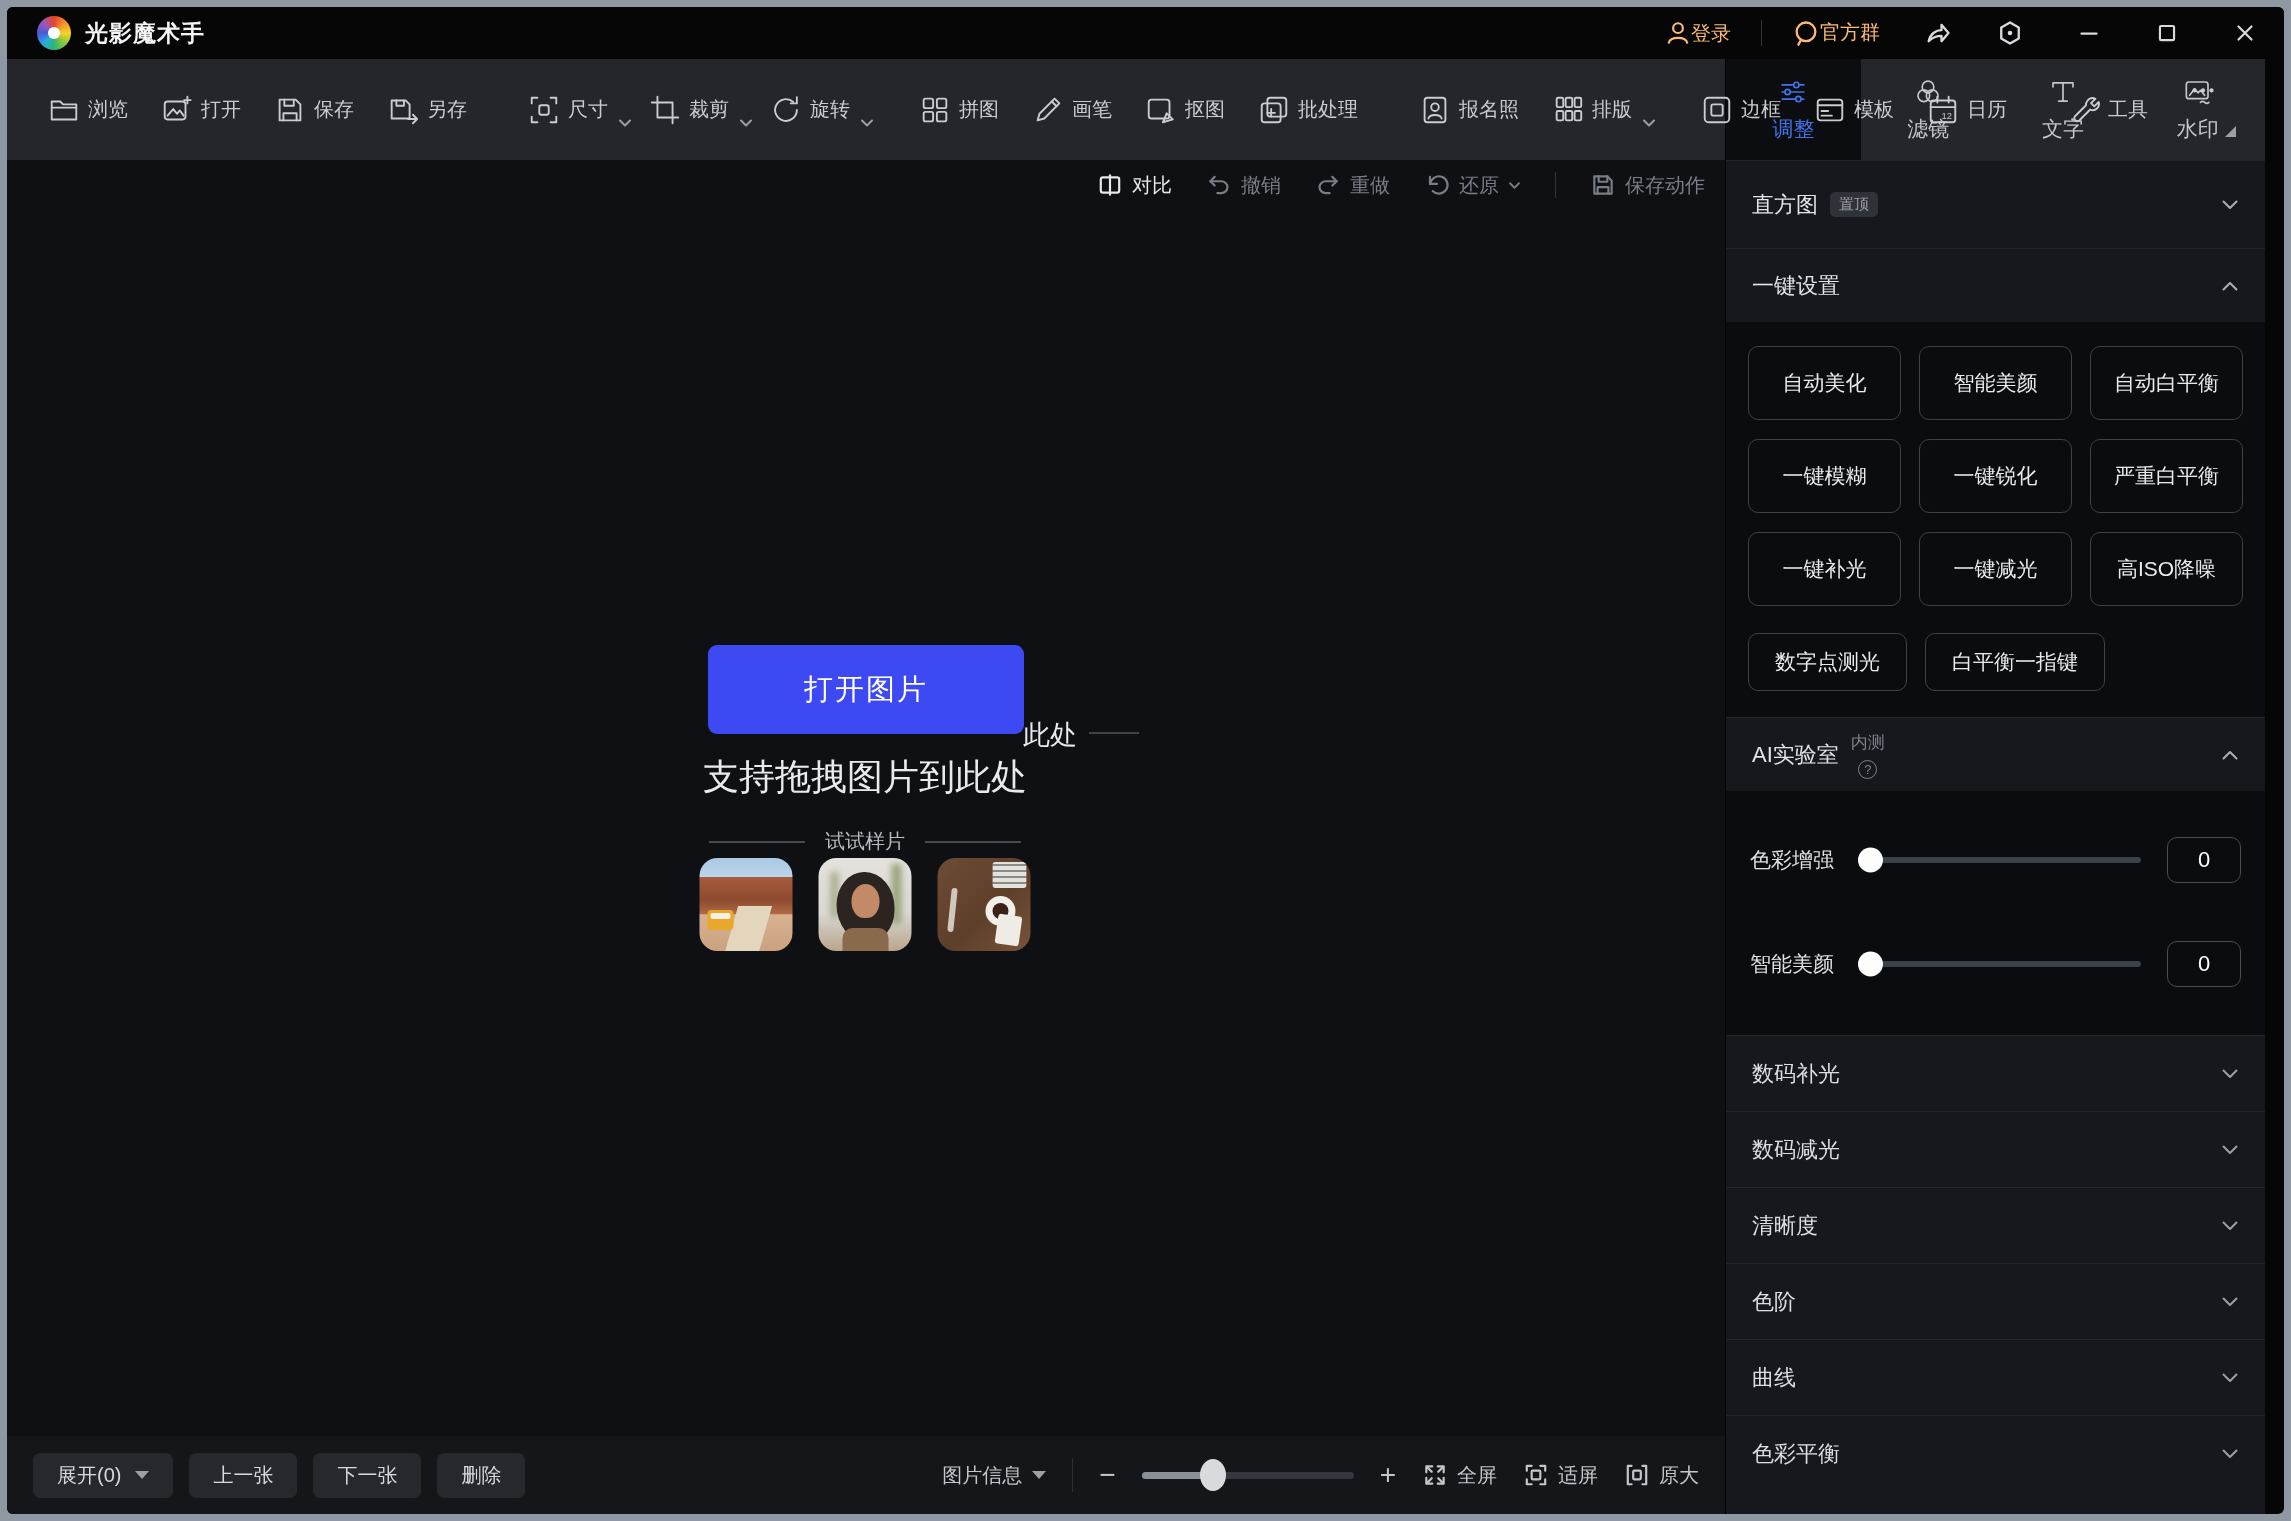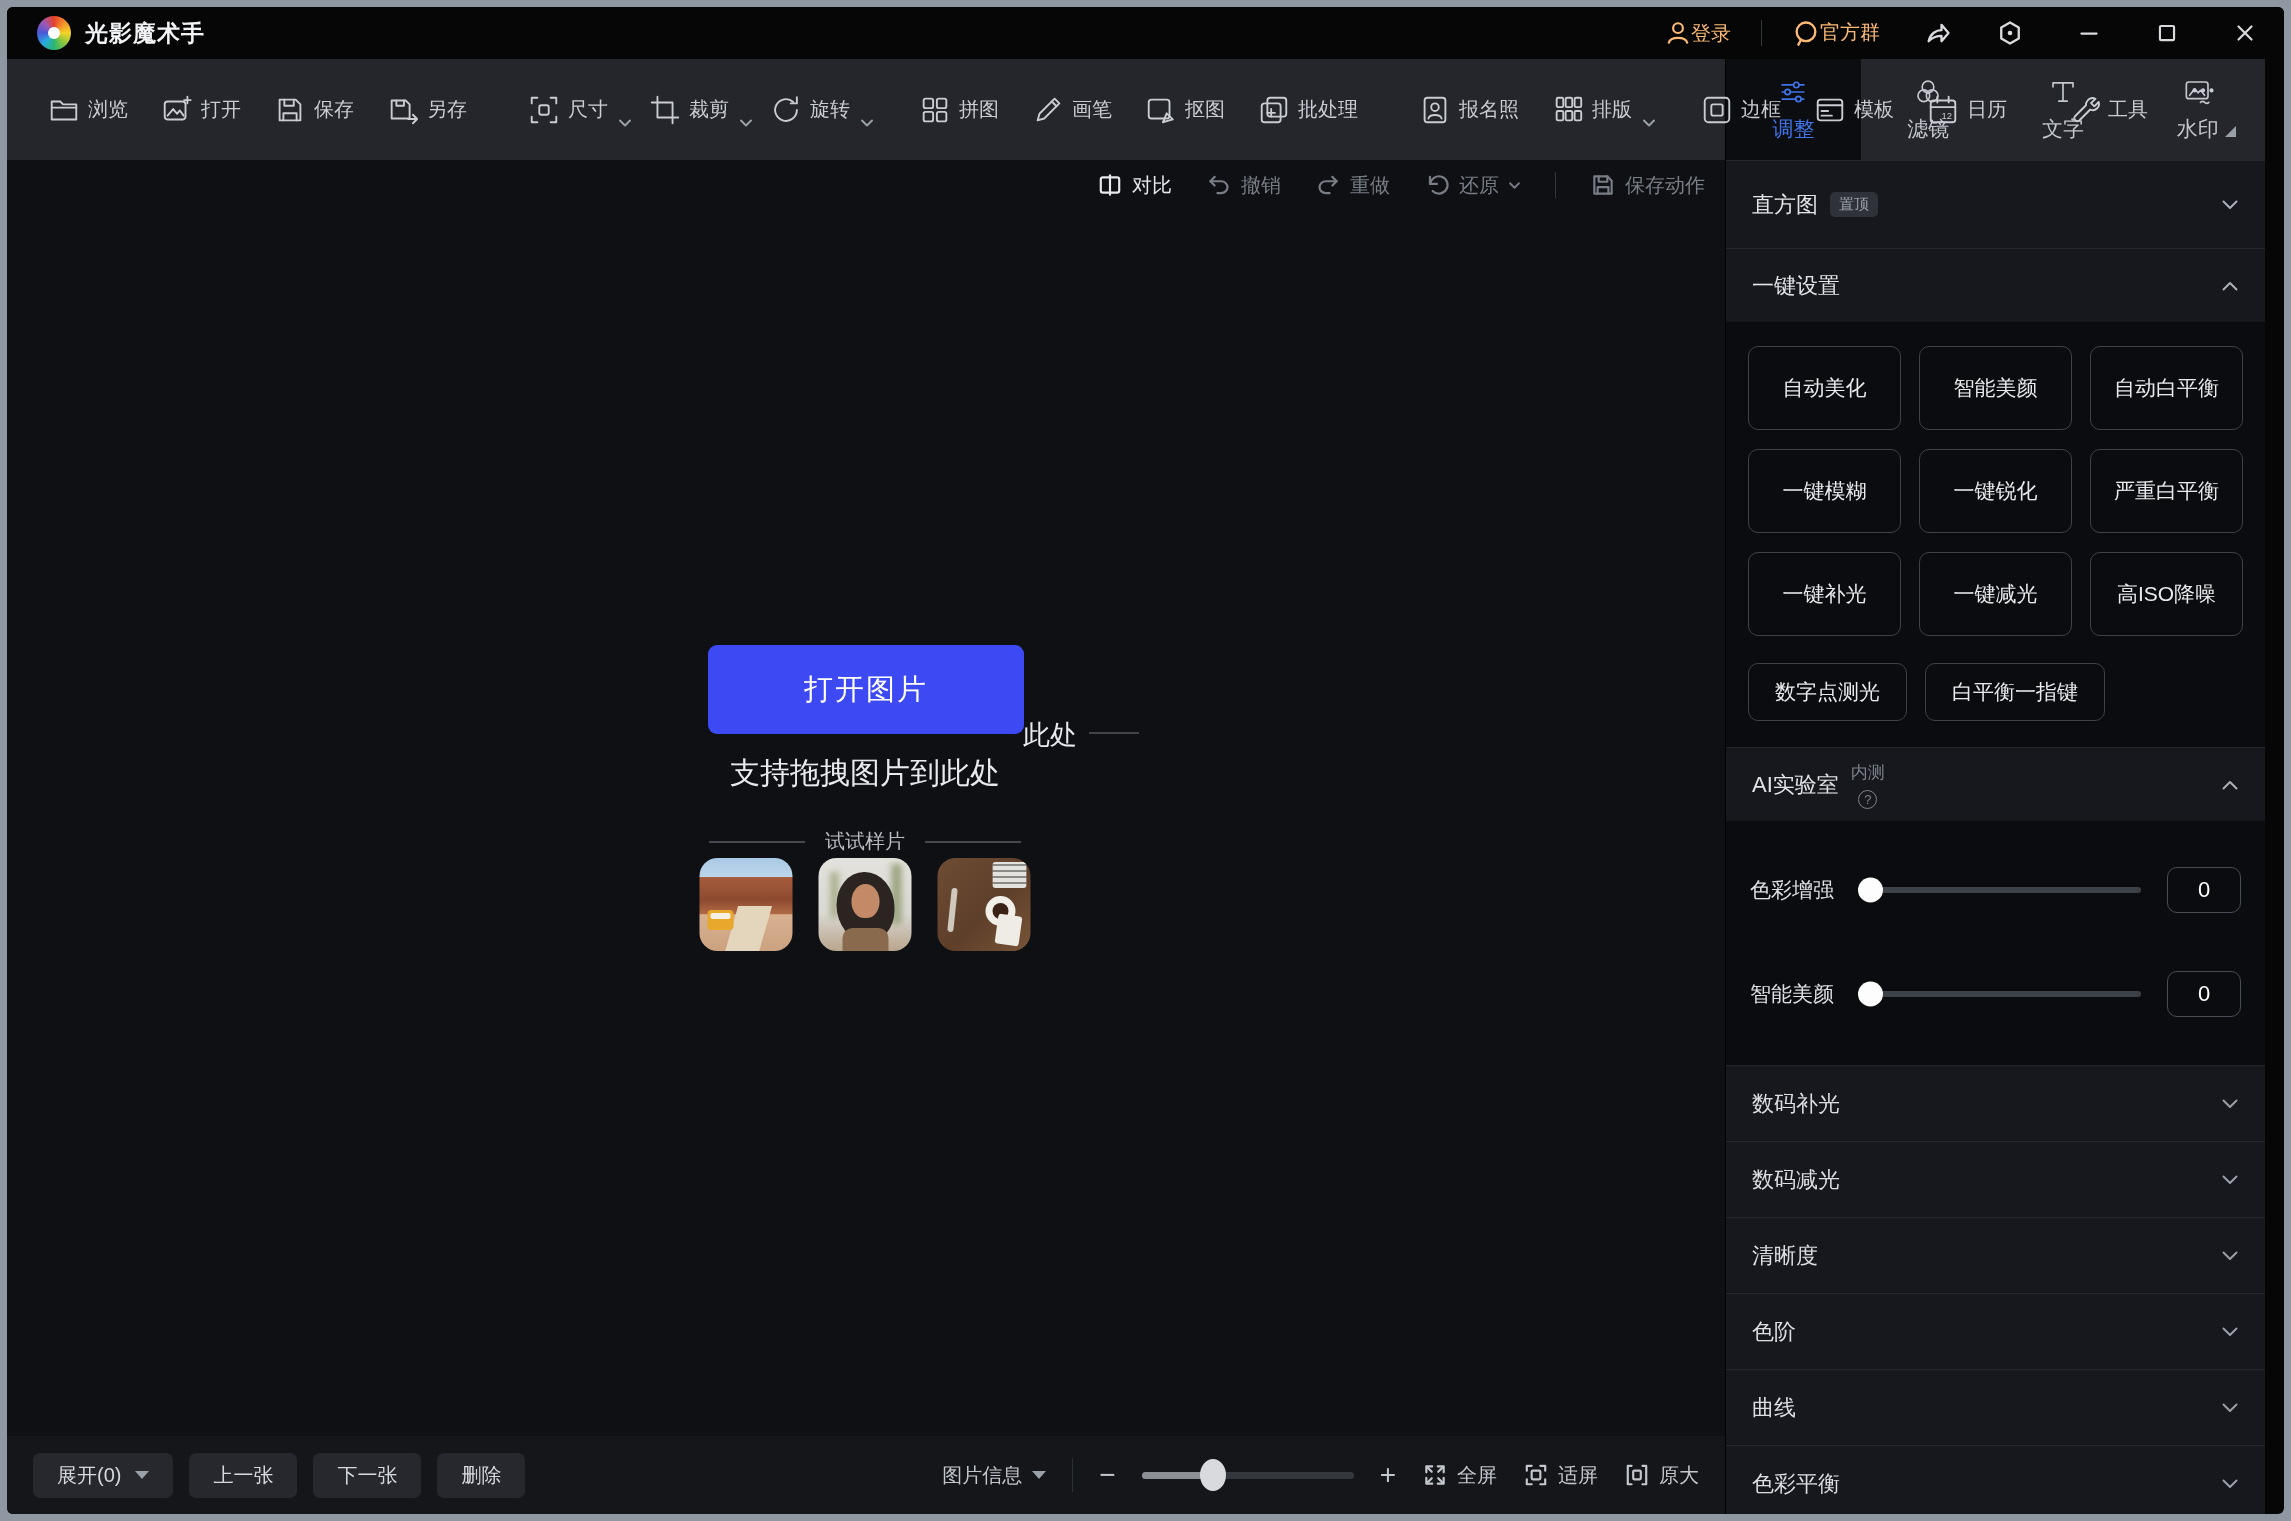--- a/index.html
+++ b/index.html
@@ -43,21 +43,21 @@
   .psec-head { height:88px; display:flex; align-items:center; padding:0 26px; background:#17181d; border-top:1px solid #23262b; flex:0 0 auto; }
   .psec-head:first-of-type { border-top:none; }
   .psec-title { color:#e2e4e7; font-size:22px; font-weight:500; display:flex; align-items:center; gap:12px; }
   .badge { background:#2f3238; color:#9aa0a8; font-size:15px; padding:3px 9px; border-radius:5px; font-weight:normal; }
   .beta { color:#7c828a; font-size:17px; font-weight:normal; display:flex; align-items:center; gap:6px;flex-direction:column; }
   .qmark { width:19px; height:19px; border:1.5px solid #7c828a; border-radius:50%; font-size:13px; display:flex; align-items:center; justify-content:center; }
   .head-chev { margin-left:auto; color:#aab0b7; }
   .head-sm { height:74px; }
   .pcontent { background:#0b0c0f; padding:24px 22px 26px 22px; flex:0 0 auto; }
   .btn-grid { display:grid; grid-template-columns:repeat(3,1fr); gap:19px 18px; }
-  .pbtn { height:84px; border:1.5px solid #3e4148; border-radius:10px; background:transparent; color:#e8eaec;
+  .pbtn { height:74px; border:1.5px solid #3e4148; border-radius:10px; background:transparent; color:#e8eaec;
           font-size:21px; display:flex; align-items:center; justify-content:center; white-space:nowrap;
           font-family:"Liberation Sans","DejaVu Sans",sans-serif; }
   .extra-row { display:flex; gap:18px; margin-top:27px; }
   .pbtn.small { height:58px; padding:0 26px; }
   .slider-row { display:flex; align-items:center; gap:18px; padding:22px 2px; }
   .slider-row + .slider-row { margin-top:14px; }
   .slabel { color:#dfe1e5; font-size:21px; white-space:nowrap; }
   .strack { flex:1; height:6px; background:#3c4047; border-radius:3px; position:relative; margin:0 8px; }
   .sthumb { position:absolute; left:-2px; top:50%; transform:translateY(-50%); width:25px; height:25px; border-radius:50%; background:#fdfdfd; }
   .svalbox { width:74px; height:46px; border:1.5px solid #484c54; border-radius:10px; color:#fff; font-size:22px;
@@ -69,21 +69,21 @@
   .canvas { flex:1; background:#0f1013; position:relative; min-height:0; }
   .sec-bar { position:absolute; top:0; left:0; right:20px; height:50px; display:flex; align-items:center; justify-content:flex-end; gap:34px; }
   .sec-item { display:flex; align-items:center; gap:9px; font-size:20px; color:#787d86; }
   .sec-item.bright { color:#e6e8ec; }
   .sec-div { width:1px; height:26px; background:#33363c; }
   .open-btn { position:absolute; left:701px; top:485px; width:316px; height:89px; background:#3d4af3; border:none;
               border-radius:9px; color:#fff; font-size:29px; font-weight:500; letter-spacing:2px; z-index:2;
               font-family:"Liberation Sans","DejaVu Sans",sans-serif; }
   .artifact-text { position:absolute; left:1016px; top:557px; color:#e8eaed; font-size:27px; z-index:1; white-space:nowrap; }
   .artifact-line { position:absolute; left:1082px; top:572px; width:50px; height:2px; background:#3f434a; }
-  .drag-hint { position:absolute; left:858px; top:593px; transform:translateX(-50%); color:#e8eaed; font-size:30px; white-space:nowrap; }
+  .drag-hint { position:absolute; left:858px; top:593px; transform:translateX(-50%); color:#e8eaed; font-size:36px; white-space:nowrap; }
   .samples { position:absolute; left:858px; top:668px; transform:translateX(-50%); display:flex; align-items:center; gap:20px; }
   .samples .line { width:96px; height:2px; background:#46494f; }
   .samples .stext { color:#b9bdc3; font-size:20px; white-space:nowrap; }
   .thumbs { position:absolute; left:858px; top:698px; transform:translateX(-50%); display:flex; gap:26px; }
   .thumb { width:93px; height:93px; border-radius:18px; overflow:hidden; position:relative; }
   .thumb-canyon { background:linear-gradient(180deg,#a9c9e4 0%,#bcd5ea 20%,#a65c3c 21%,#8e4a30 45%,#b06a44 60%,#d8b191 61%,#caa27f 100%); }
   .thumb-canyon .road { position:absolute; left:30px; top:48px; width:34px; height:60px; background:#e4d5bd; transform:skewX(-16deg); }
   .thumb-canyon .bus { position:absolute; left:8px; top:52px; width:26px; height:20px; background:#e8a javascript82c; background:#e8a82c; border-radius:4px; }
   .thumb-canyon .bus::after { content:""; position:absolute; left:3px; top:3px; right:3px; height:6px; background:#f6f0e4; border-radius:2px; }
   .thumb-portrait { background:linear-gradient(180deg,#e4e2dc 0%,#d9d8d2 60%,#b9a58c 100%); }

